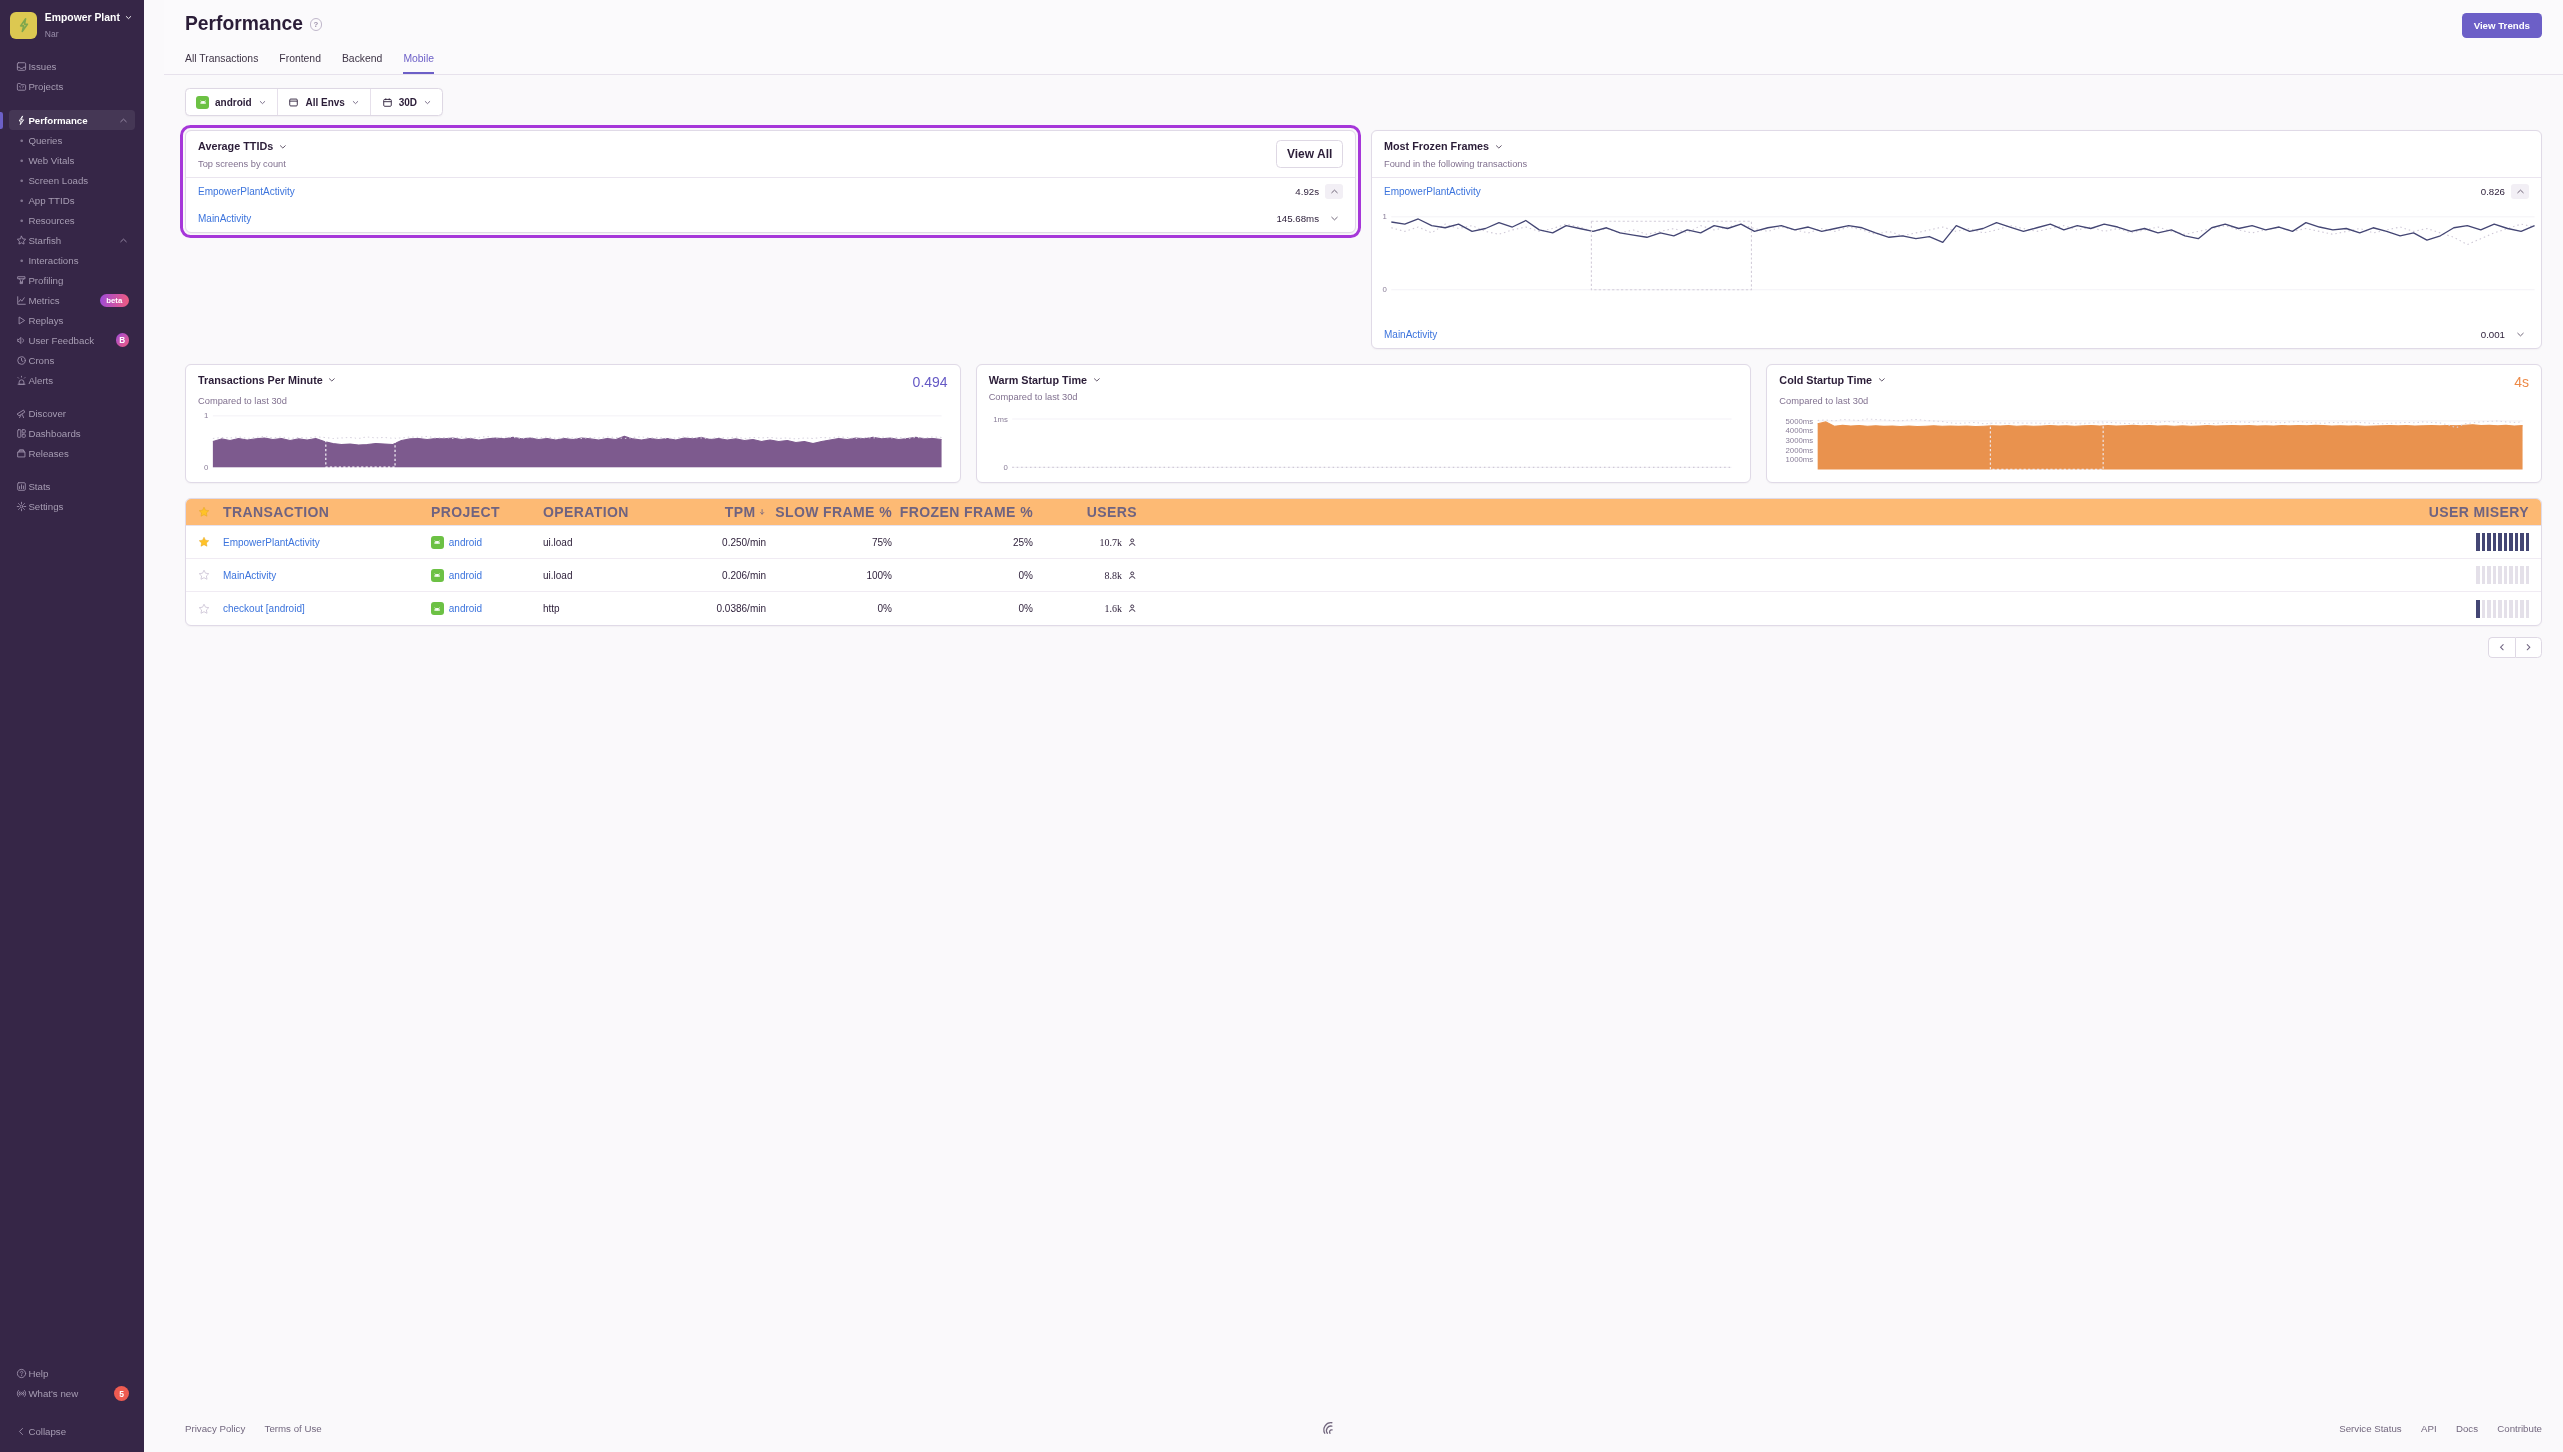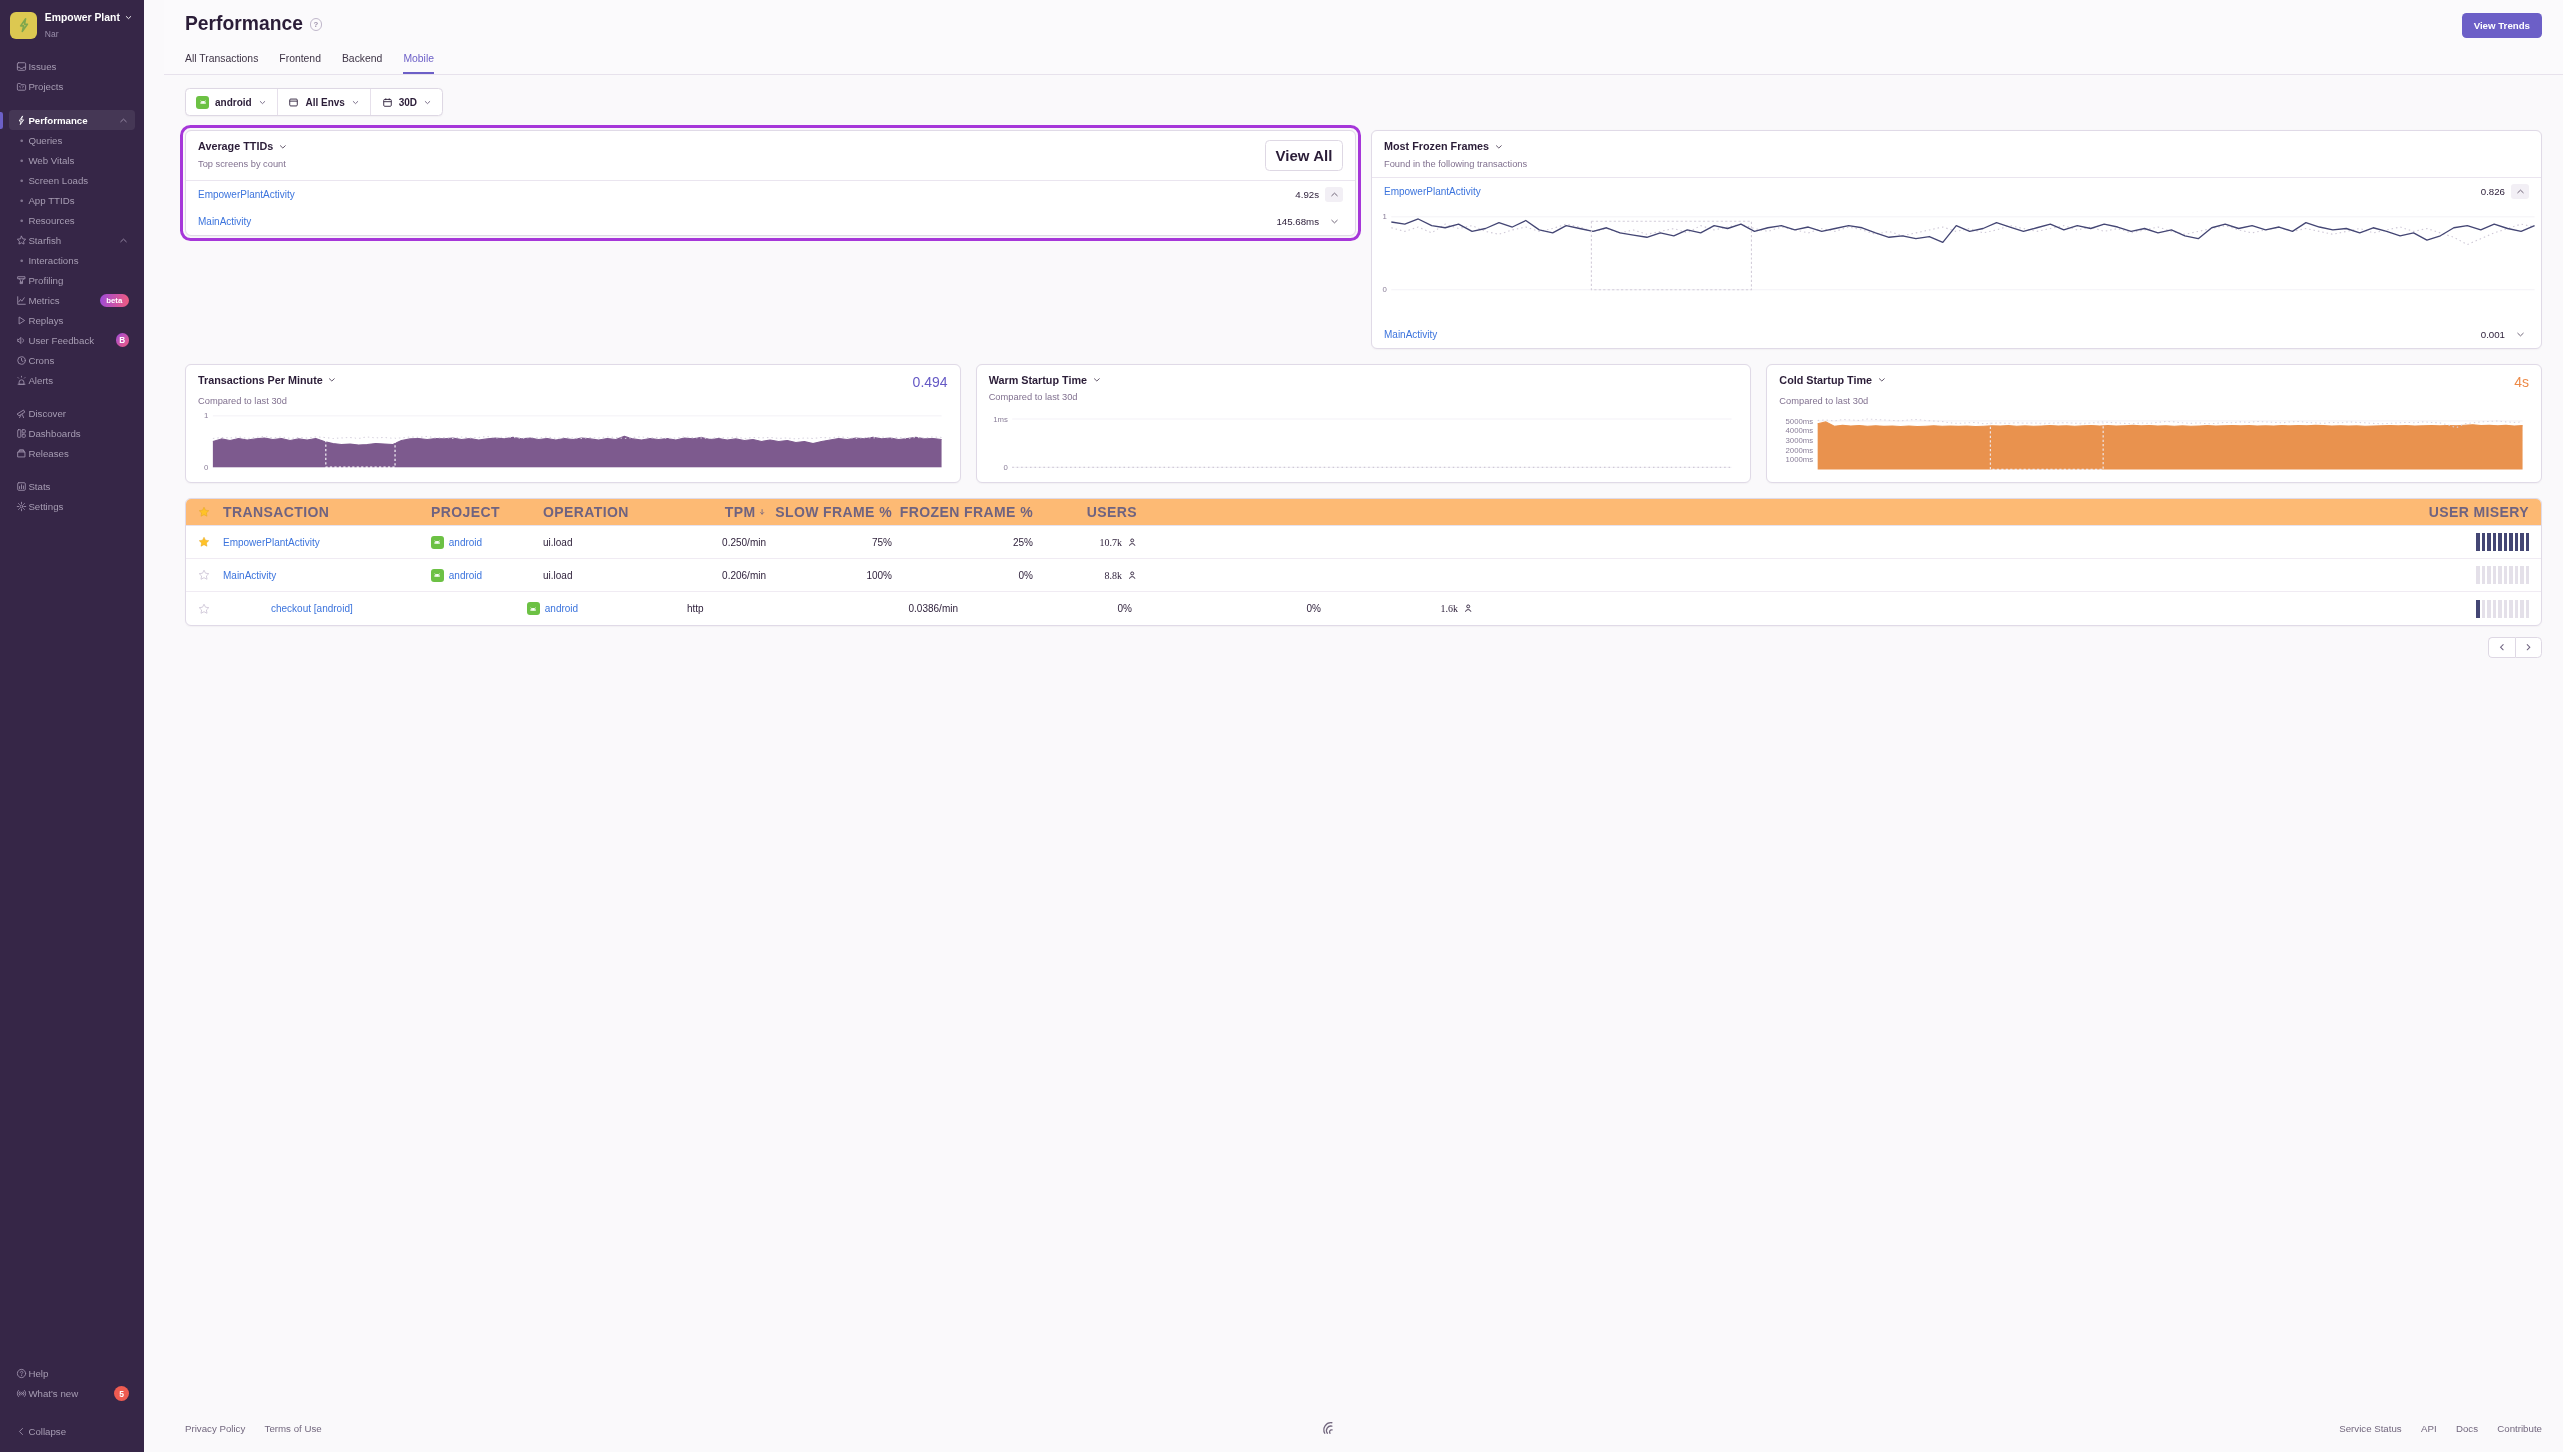--- a/index.html
+++ b/index.html
@@ -51,42 +51,42 @@
   .search-box input::placeholder { color:#9386A0; }
   .search-box .ic { color:#80708F; display:flex; }
 
   .row1 { display:grid; grid-template-columns:1fr 1fr; grid-auto-rows:219px; gap:15px; margin-bottom:15px; }
   .highlight-wrap { border:3px solid #A637D9; border-radius:10.4px; padding:2.2px; margin:-5.2px; }
   .card { background:#fff; border:0.7px solid #E0DAE7; border-radius:6px; overflow:hidden; height:100%; display:flex; flex-direction:column; box-shadow:0 0.7px 1.5px rgba(43,29,56,0.04); }
   .card-head { padding:9.7px 12px 8.2px; display:flex; justify-content:space-between; align-items:flex-start; }
   .card-title { font-size:10.8px; font-weight:700; color:#2B1D38; display:flex; align-items:center; gap:4.5px; }
   .card-title .chev { color:#5F5468; display:flex; cursor:pointer; }
   .card-sub { font-size:9.3px; color:#80708F; margin-top:6.7px; }
-  .btn-ghost { border:0.7px solid #DED8E4; background:#fff; border-radius:4.5px; font-size:15px; font-weight:700; color:#2B1D38; padding:6px 9.7px; cursor:pointer; font-family:inherit; }
+  .btn-ghost { border:0.7px solid #DED8E4; background:#fff; border-radius:4.5px; font-size:12px; font-weight:700; color:#2B1D38; padding:6px 9.7px; cursor:pointer; font-family:inherit; }
   .card-divider { border-top:0.7px solid #EAE5EF; }
   .acc-row { display:flex; justify-content:space-between; align-items:center; padding:6px 12px; font-size:10px; flex:none; }
   .link { color:#3C74DD; cursor:pointer; text-decoration:none; }
   .acc-value { color:#2B1D38; display:flex; gap:6px; align-items:center; font-size:9.7px; }
   .acc-btn { min-width:18px; height:15px; background:#F2EFF5; border-radius:3px; display:flex; align-items:center; justify-content:center; color:#5F5468; cursor:pointer; }
   .acc-btn.plain { background:transparent; }
   .chart { width:100%; position:relative; }
   .chart-fill { flex:1; min-height:0; }
 
   .row2 { display:grid; grid-template-columns:1fr 1fr 1fr; grid-auto-rows:119px; gap:15px; margin-bottom:15px; }
   .small-card { padding:9px 12px 7.4px; }
   .sc-head { display:flex; justify-content:space-between; align-items:flex-start; }
   .metric { font-size:14px; font-weight:400; }
   .metric.purple { color:#6559C5; }
   .metric.orange { color:#EE8A47; }
 
   .table-card { background:#fff; border:0.7px solid #E0DAE7; border-radius:6px; overflow:hidden; box-shadow:0 0.7px 1.5px rgba(43,29,56,0.04); }
   .tgrid { display:grid; grid-template-columns:25px 208px 112px 104px 119px 126px 141px 104px 1fr; align-items:center; padding:0 12px; }
   .thead { background:#fdba74; border-bottom:0.7px solid #E7E2EC; height:27.5px; font-size:14px; letter-spacing:0.4px; color:#6F6380; font-weight:700; text-transform:uppercase; }
   .trow { height:33px; border-bottom:0.7px solid #F0EBF3; font-size:10px; }
-  .trow:last-child { border-bottom:none;gap:48px; }
+  .trow:last-child { border-bottom:none; }
   .cell-r { text-align:right; justify-self:end; }
   .th-sort { display:flex; align-items:center; gap:2.2px; justify-self:end; }
   .proj-cell { display:flex; align-items:center; gap:5.2px; }
   .android-chip { width:12.6px; height:12.6px; border-radius:3px; background:#6CC144; display:flex; align-items:center; justify-content:center; flex:none; }
   .users-cell { display:flex; gap:4.5px; justify-self:end; color:#2B1D38;font-family:Liberation Serif, serif; }
   .misery { display:flex; gap:2.2px; justify-self:end; }
   .misery span { width:3.3px; height:18px; background:#E4E0E9; }
   .misery span.f { background:#444674; }
   .star-cell { display:flex; align-items:center; cursor:pointer; }
 

